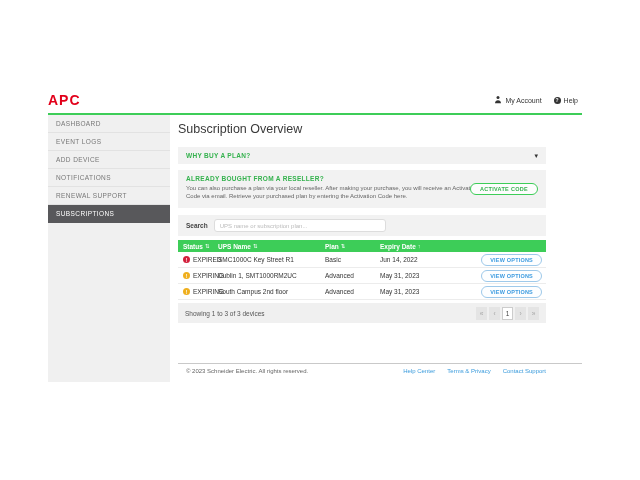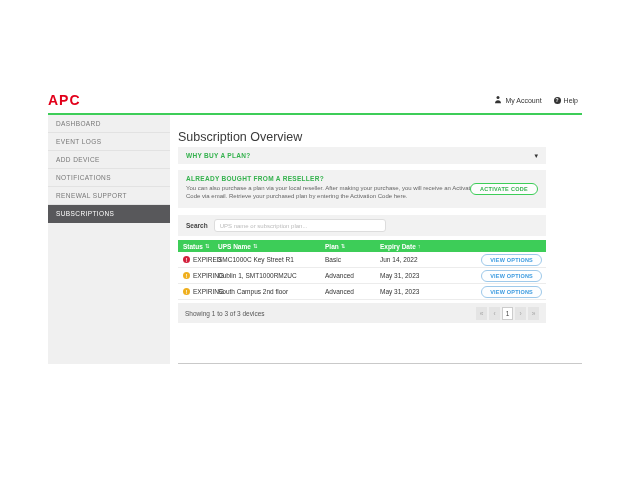--- a/index.html
+++ b/index.html
@@ -1,38 +1,38 @@
 <!DOCTYPE html>
 <html><head>
 <meta charset="utf-8">
 <style>
   * { margin:0; padding:0; box-sizing:border-box; }
   body { background:#fff; font-family:"Liberation Sans", sans-serif; }
-  .page { position:relative; width:640px; height:364px; background:#fff; overflow:hidden; }
+  .page { position:relative; width:640px; height:480px; background:#fff; overflow:hidden; }
 
   
   .header { position:absolute; left:48px; top:88px; width:534px; height:24px;
             display:flex; justify-content:space-between; align-items:center; }
   .logo { font-size:14px; font-weight:900; color:#e2001a; letter-spacing:1px; }
   .hdr-right { display:flex; align-items:center; gap:12px; padding-right:4px; }
   .hdr-item { display:flex; align-items:center; gap:3px; font-size:7px; color:#333; cursor:pointer; }
   .q-icon { width:7px; height:7px; border-radius:50%; background:#333; color:#fff;
             font-size:5px; font-weight:bold; display:flex; align-items:center; justify-content:center; }
   .green-line { position:absolute; left:48px; top:113px; width:534px; height:2px; background:#3dcd58; }
 
   
   .sidebar { position:absolute; left:48px; top:115px; width:122px; height:267px; background:#f0f0f0; }
   .side-item { height:18px; display:flex; align-items:center; padding-left:8px;
                font-size:6.5px; letter-spacing:0.4px; color:#777;
                border-bottom:1px solid #e2e2e2; cursor:pointer; }
   .side-item.selected { background:#58585b; color:#fff; border-bottom:1px solid #58585b; }
 
   
   .main { position:absolute; left:178px; top:118px; width:368px; height:264px; }
-  .page-title { position:absolute; top:4px; left:0; font-size:12.5px; color:#3a3a3a;margin-top:8px; }
+  .page-title { position:absolute; top:4px; left:0; font-size:12.5px; color:#3a3a3a; }
 
   .accordion { position:absolute; top:29px; left:0; width:368px; height:17px; background:#f2f2f2;
                display:flex; align-items:center; justify-content:space-between; padding:0 8px; cursor:pointer; }
   .accordion-label { font-size:6.5px; font-weight:bold; color:#35b24e; letter-spacing:0.3px; }
   .chevron { font-size:7px; color:#333; }
 
   .reseller { position:absolute; top:52px; left:0; width:368px; height:38px; background:#f2f2f2; padding:5px 8px; }
   .reseller-heading { font-size:6.5px; font-weight:bold; color:#35b24e; letter-spacing:0.3px; margin-bottom:3px; }
   .reseller-body { font-size:6px; line-height:7.5px; color:#666; width:295px; }
   .activate-btn { position:absolute; right:8px; top:13px; height:12px; padding:0 9px;

